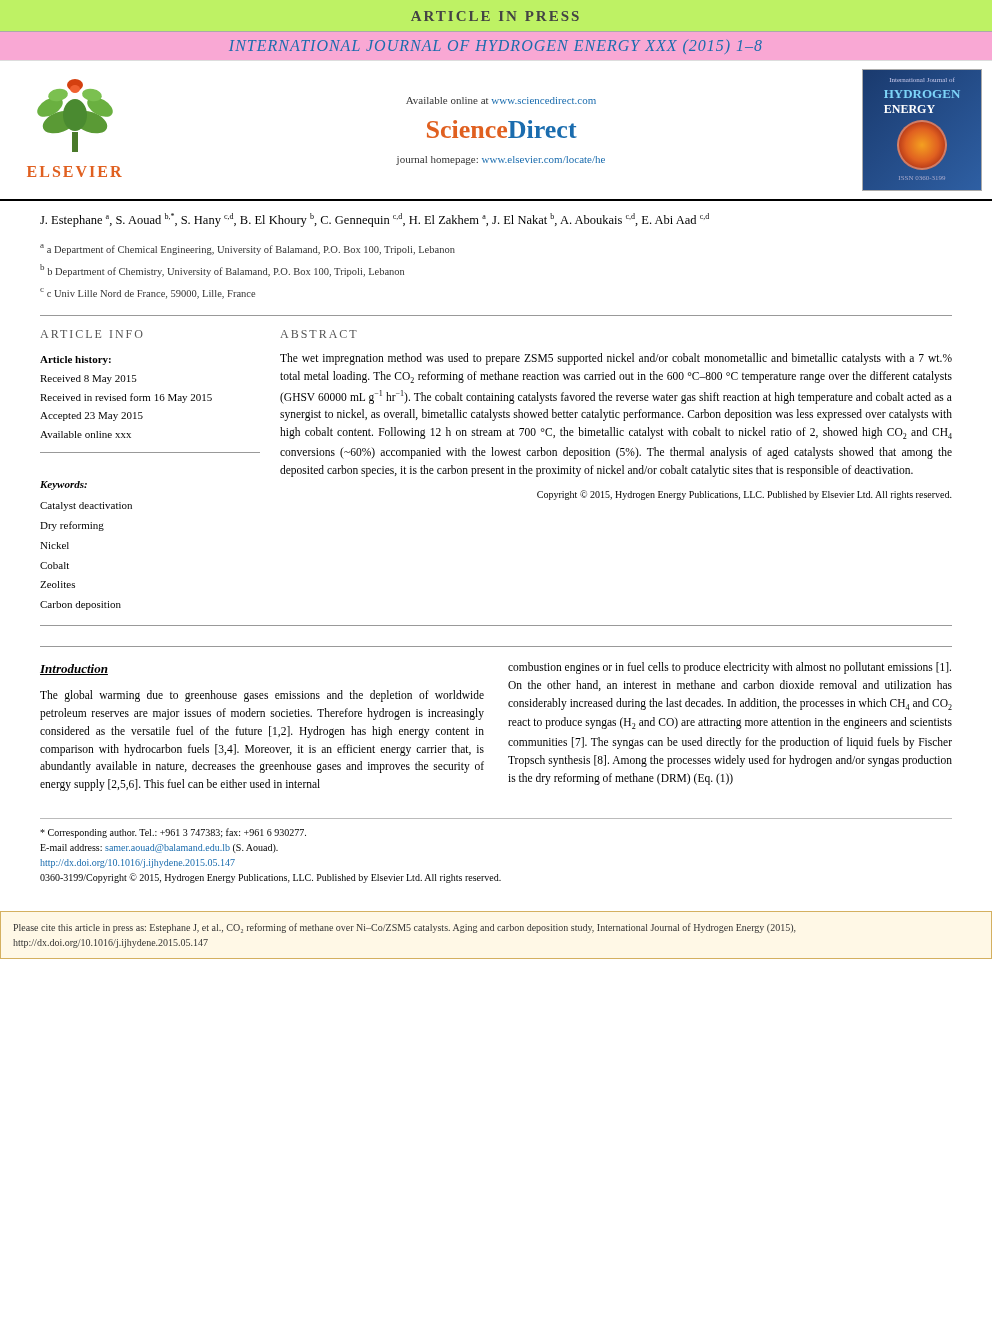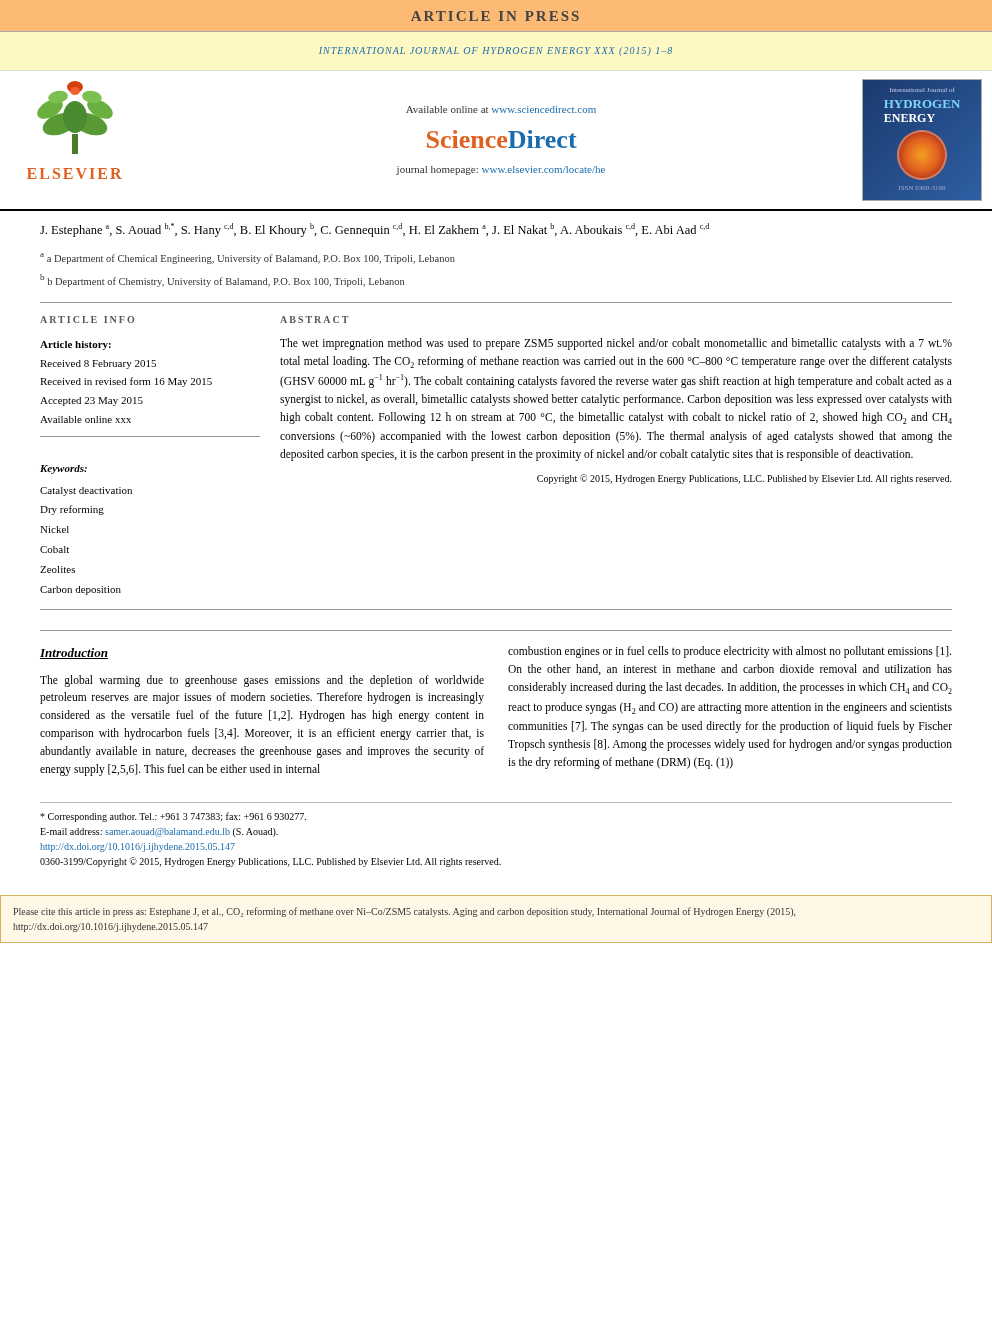--- a/index.html
+++ b/index.html
@@ -8,56 +8,57 @@
       background: #fff;
       color: #000;
       width: 992px;
       min-height: 1323px;
       font-size: 13px;
       line-height: 1.4;
     }
 
     
     .article-in-press-banner {
-      background: #fdba74;
+      background: #bef264;
       text-align: center;
       padding: 6px 0 4px 0;
       font-size: 15px;
       font-weight: bold;
       letter-spacing: 2px;
       color: #444;
       border-bottom: 1px solid #aaa;
     }
 
     .journal-header-bar {
-      background: #fef9c3;
+      background: #f9a8d4;
       text-align: center;
-      font-size: 10px;
+      font-size: 16px;
       color: #1a6cae;
       letter-spacing: 1px;
-      padding: 12px 0;
+      padding: 3px 0;
       border-bottom: 1px solid #ddd;
       font-style: italic;
     }
 
     
     .header-area {
       display: flex;
       align-items: stretch;
       border-bottom: 2px solid #000;
       padding: 8px 10px;
       gap: 10px;
     }
 
     .elsevier-logo {
       width: 130px;
       flex-shrink: 0;
       display: flex;
       flex-direction: column;
       align-items: center;
+      justify-content: center;
     }
 
     .elsevier-tree-svg {
       width: 90px;
       height: 80px;
     }
 
     .elsevier-wordmark {
       font-size: 16px;
       font-weight: bold;
@@ -173,23 +174,23 @@
     .left-col {
       width: 220px;
       flex-shrink: 0;
     }
 
     .right-col {
       flex: 1;
     }
 
     .section-label {
-      font-size: 10px;
+      font-size: 12px;
       letter-spacing: 2px;
-      font-weight: bold;
+      font-weight: normal;
       color: #555;
       margin-bottom: 8px;
     }
 
     .article-info-block { font-size: 11px; line-height: 1.7; }
     .article-info-block .info-heading { font-weight: bold; margin-top: 6px; }
 
     .keywords-label { font-style: italic; font-weight: bold; font-size: 11px; margin-top: 24px; margin-bottom: 4px; }
     .keywords-list { font-size: 11px; line-height: 1.8; list-style: none; }
 
@@ -322,32 +323,33 @@
 
 
   <div class="authors-line">
     J. Estephane <sup>a</sup>, S. Aouad <sup>b,*</sup>, S. Hany <sup>c,d</sup>, B. El Khoury <sup>b</sup>, C. Gennequin <sup>c,d</sup>,
     H. El Zakhem <sup>a</sup>, J. El Nakat <sup>b</sup>, A. Aboukais <sup>c,d</sup>, E. Abi Aad <sup>c,d</sup>
   </div>
 
   <div class="affiliations">
     <div class="affil-line"><sup class="affil-letter">a</sup> <span>a Department of Chemical Engineering, University of Balamand, P.O. Box 100, Tripoli, Lebanon</span></div>
     <div class="affil-line"><sup class="affil-letter">b</sup> <span>b Department of Chemistry, University of Balamand, P.O. Box 100, Tripoli, Lebanon</span></div>
+    <div class="affil-line"><sup class="affil-letter">c</sup> <span>c Univ Lille Nord de France, 59000, Lille, France</span></div>
   </div>
 
   <hr class="divider-line">
 
   <div class="two-col">
 
     <div class="left-col">
       <div class="section-label">ARTICLE INFO</div>
 
       <div class="article-info-block">
         <div class="info-heading">Article history:</div>
-        <div>Received 8 February 2015</div>
+        <div>Received 8 May 2015</div>
         <div>Received in revised form 16 May 2015</div>
         <div>Accepted 23 May 2015</div>
         <div>Available online xxx</div>
       </div>
 
       <hr class="divider-line">
 
       <div class="keywords-label">Keywords:</div>
       <ul class="keywords-list">
         <li>Catalyst deactivation</li>

